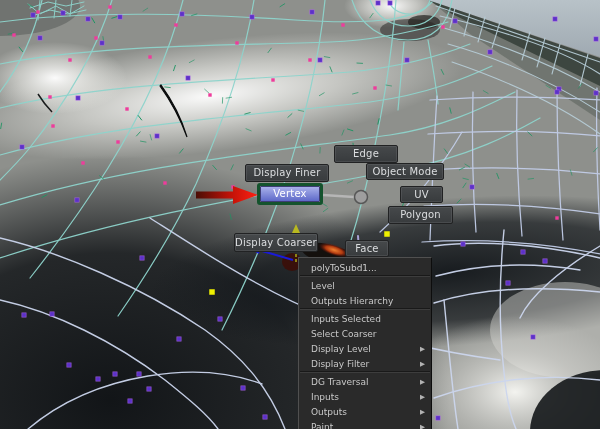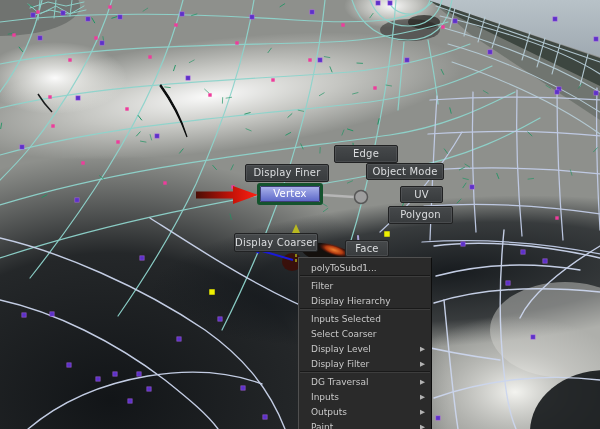--- a/index.html
+++ b/index.html
@@ -359,24 +359,24 @@
       <div class="mm-btn" style="left: 234px; top: 206px; width: 84px; height: 19px; margin-top: 27px;">Display Coarser</div>
       <div class="mm-btn" style="left: 388px; top: 206px; width: 65px; height: 18px;">Polygon</div>
       <div class="mm-btn" style="left: 345px; top: 240px; width: 44px; height: 17px;">Face</div>
     </div>
 
   <div id="context-menu" style="left: 298px; top: 257px; width: 134px; height: 182px;">
     <div class="menu-title">polyToSubd1...</div>
     <div class="menu-sep"></div>
     <div id="menu-items">
         <div class="menu-item">
-          <span>Filter</span>
-        </div>
-        <div class="menu-item">
-          <span>Display Hierarchy</span>
+          <span>Level</span>
+        </div>
+        <div class="menu-item">
+          <span>Outputs Hierarchy</span>
         </div>
         <div class="menu-sep"></div>
         <div class="menu-item">
           <span>Inputs Selected</span>
         </div>
         <div class="menu-item">
           <span>Select Coarser</span>
         </div>
         <div class="menu-item">
           <span>Display Level</span>

